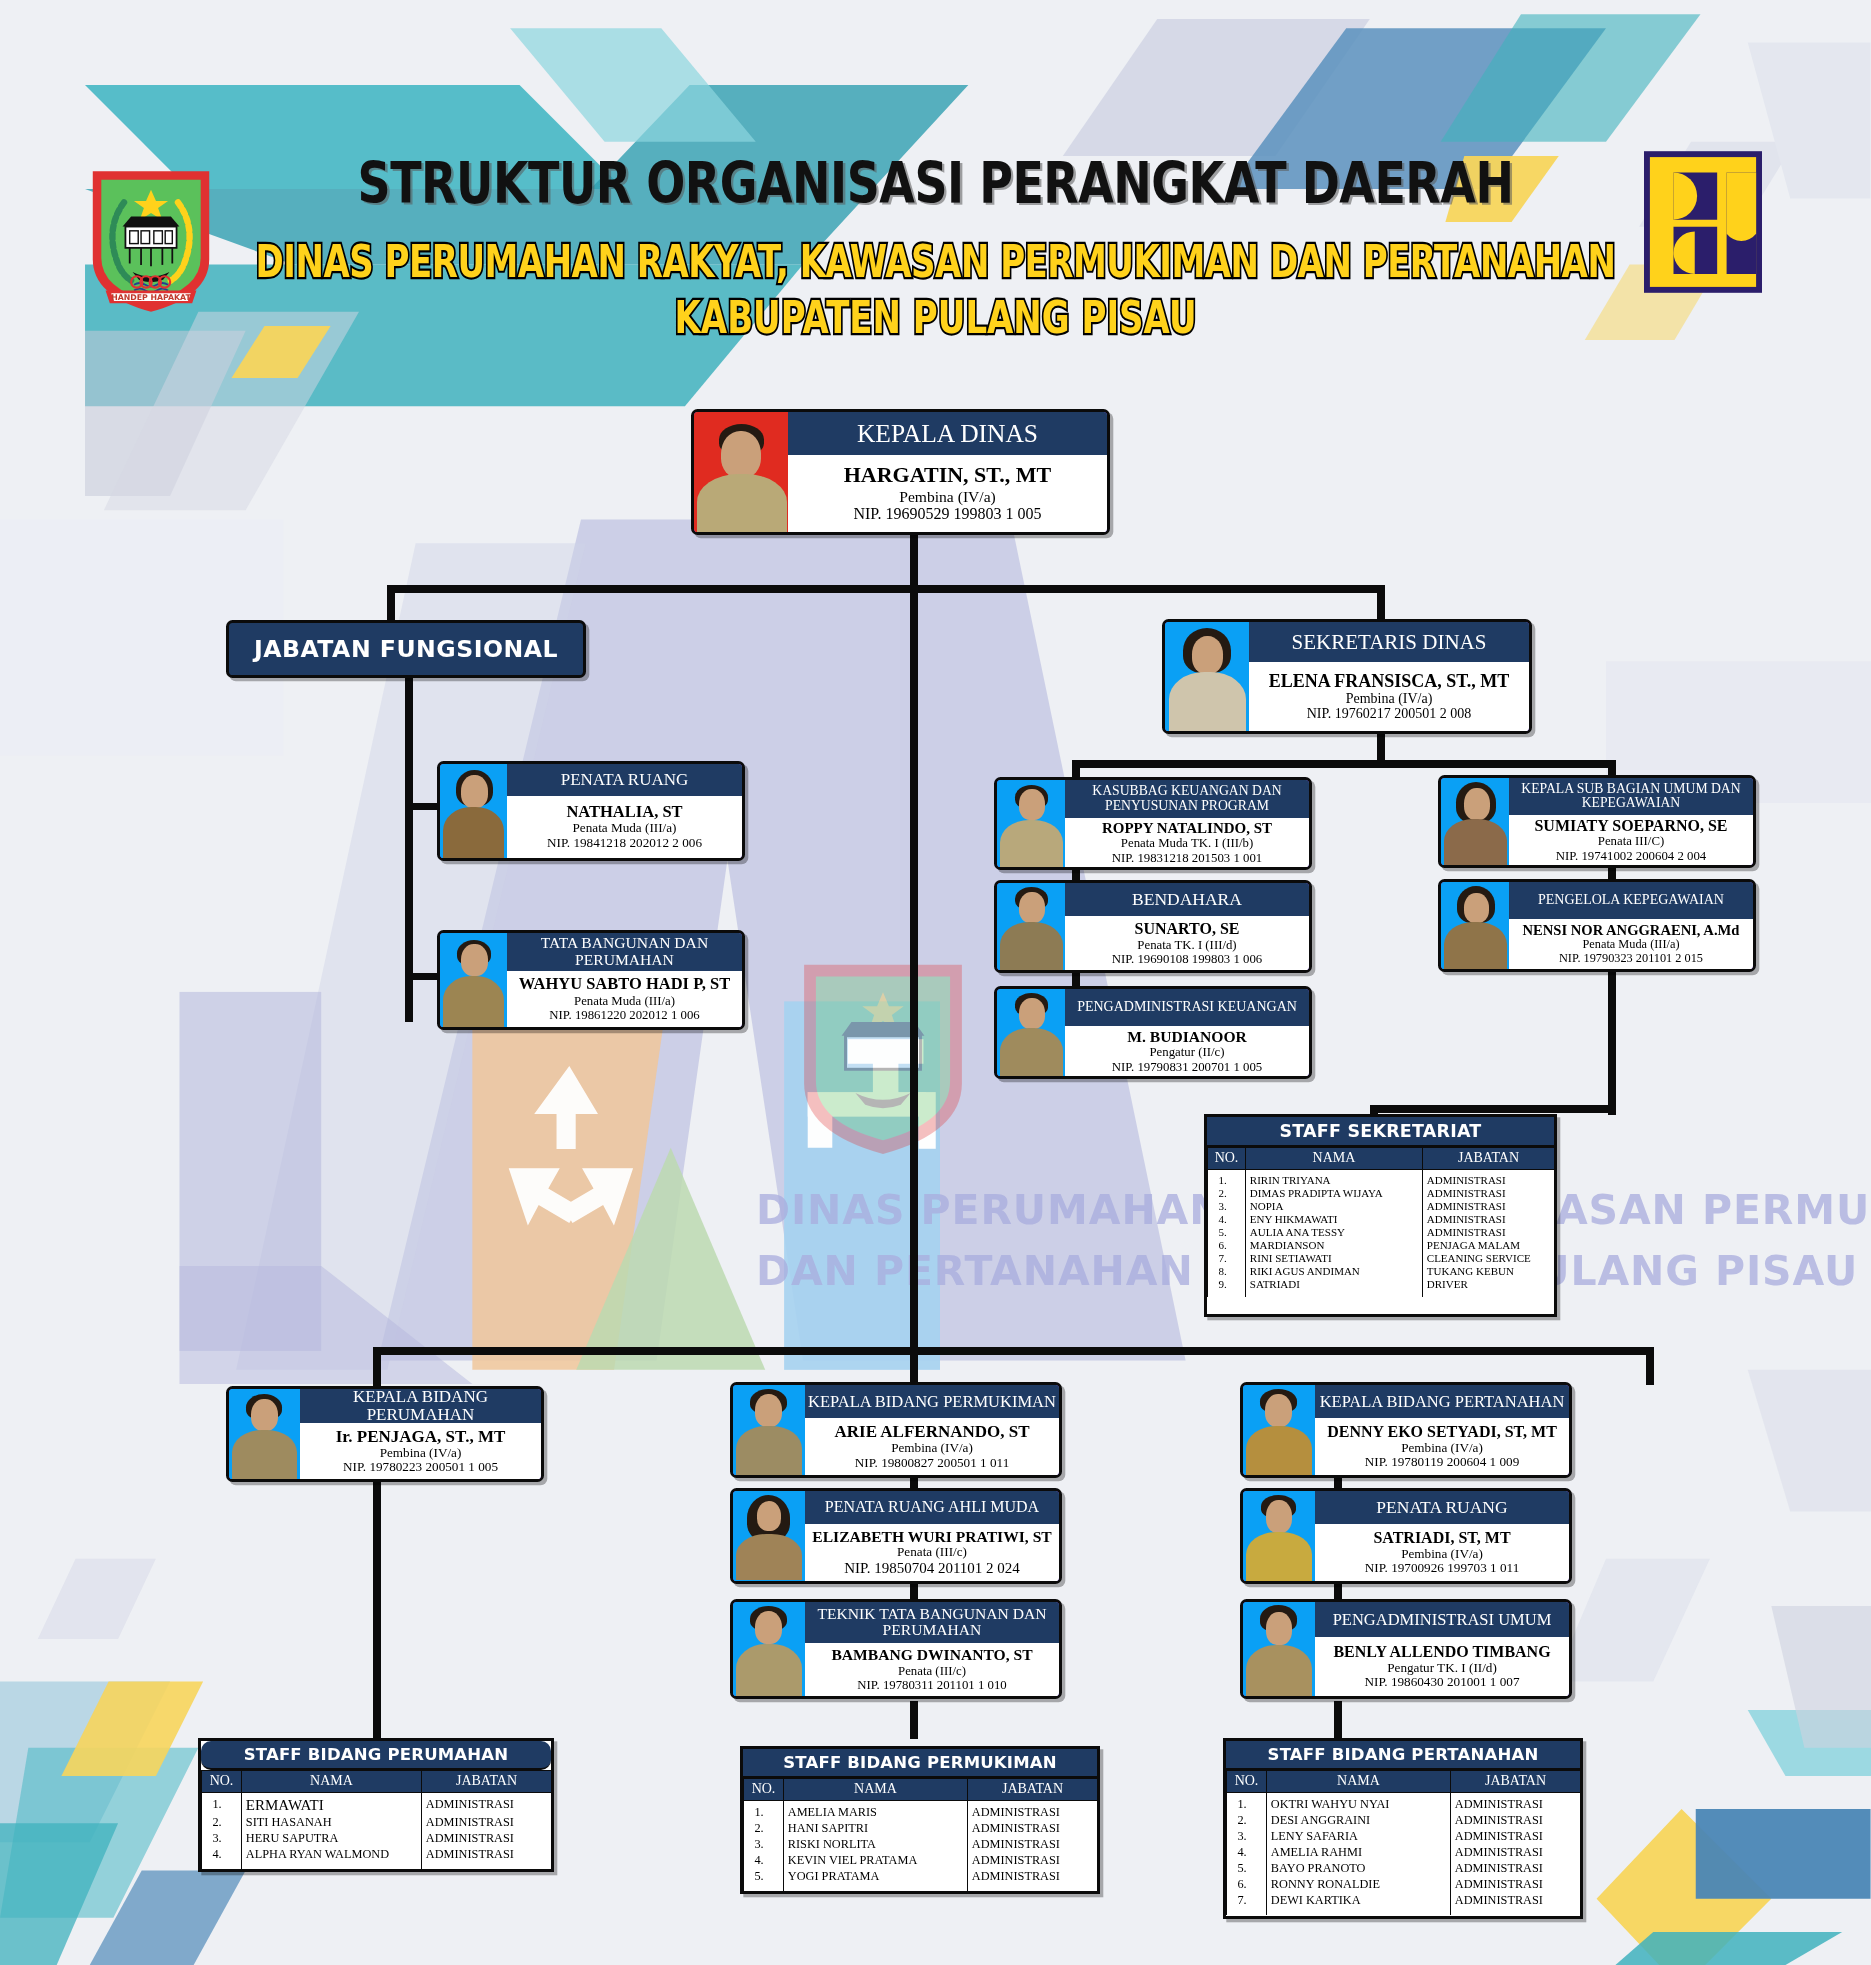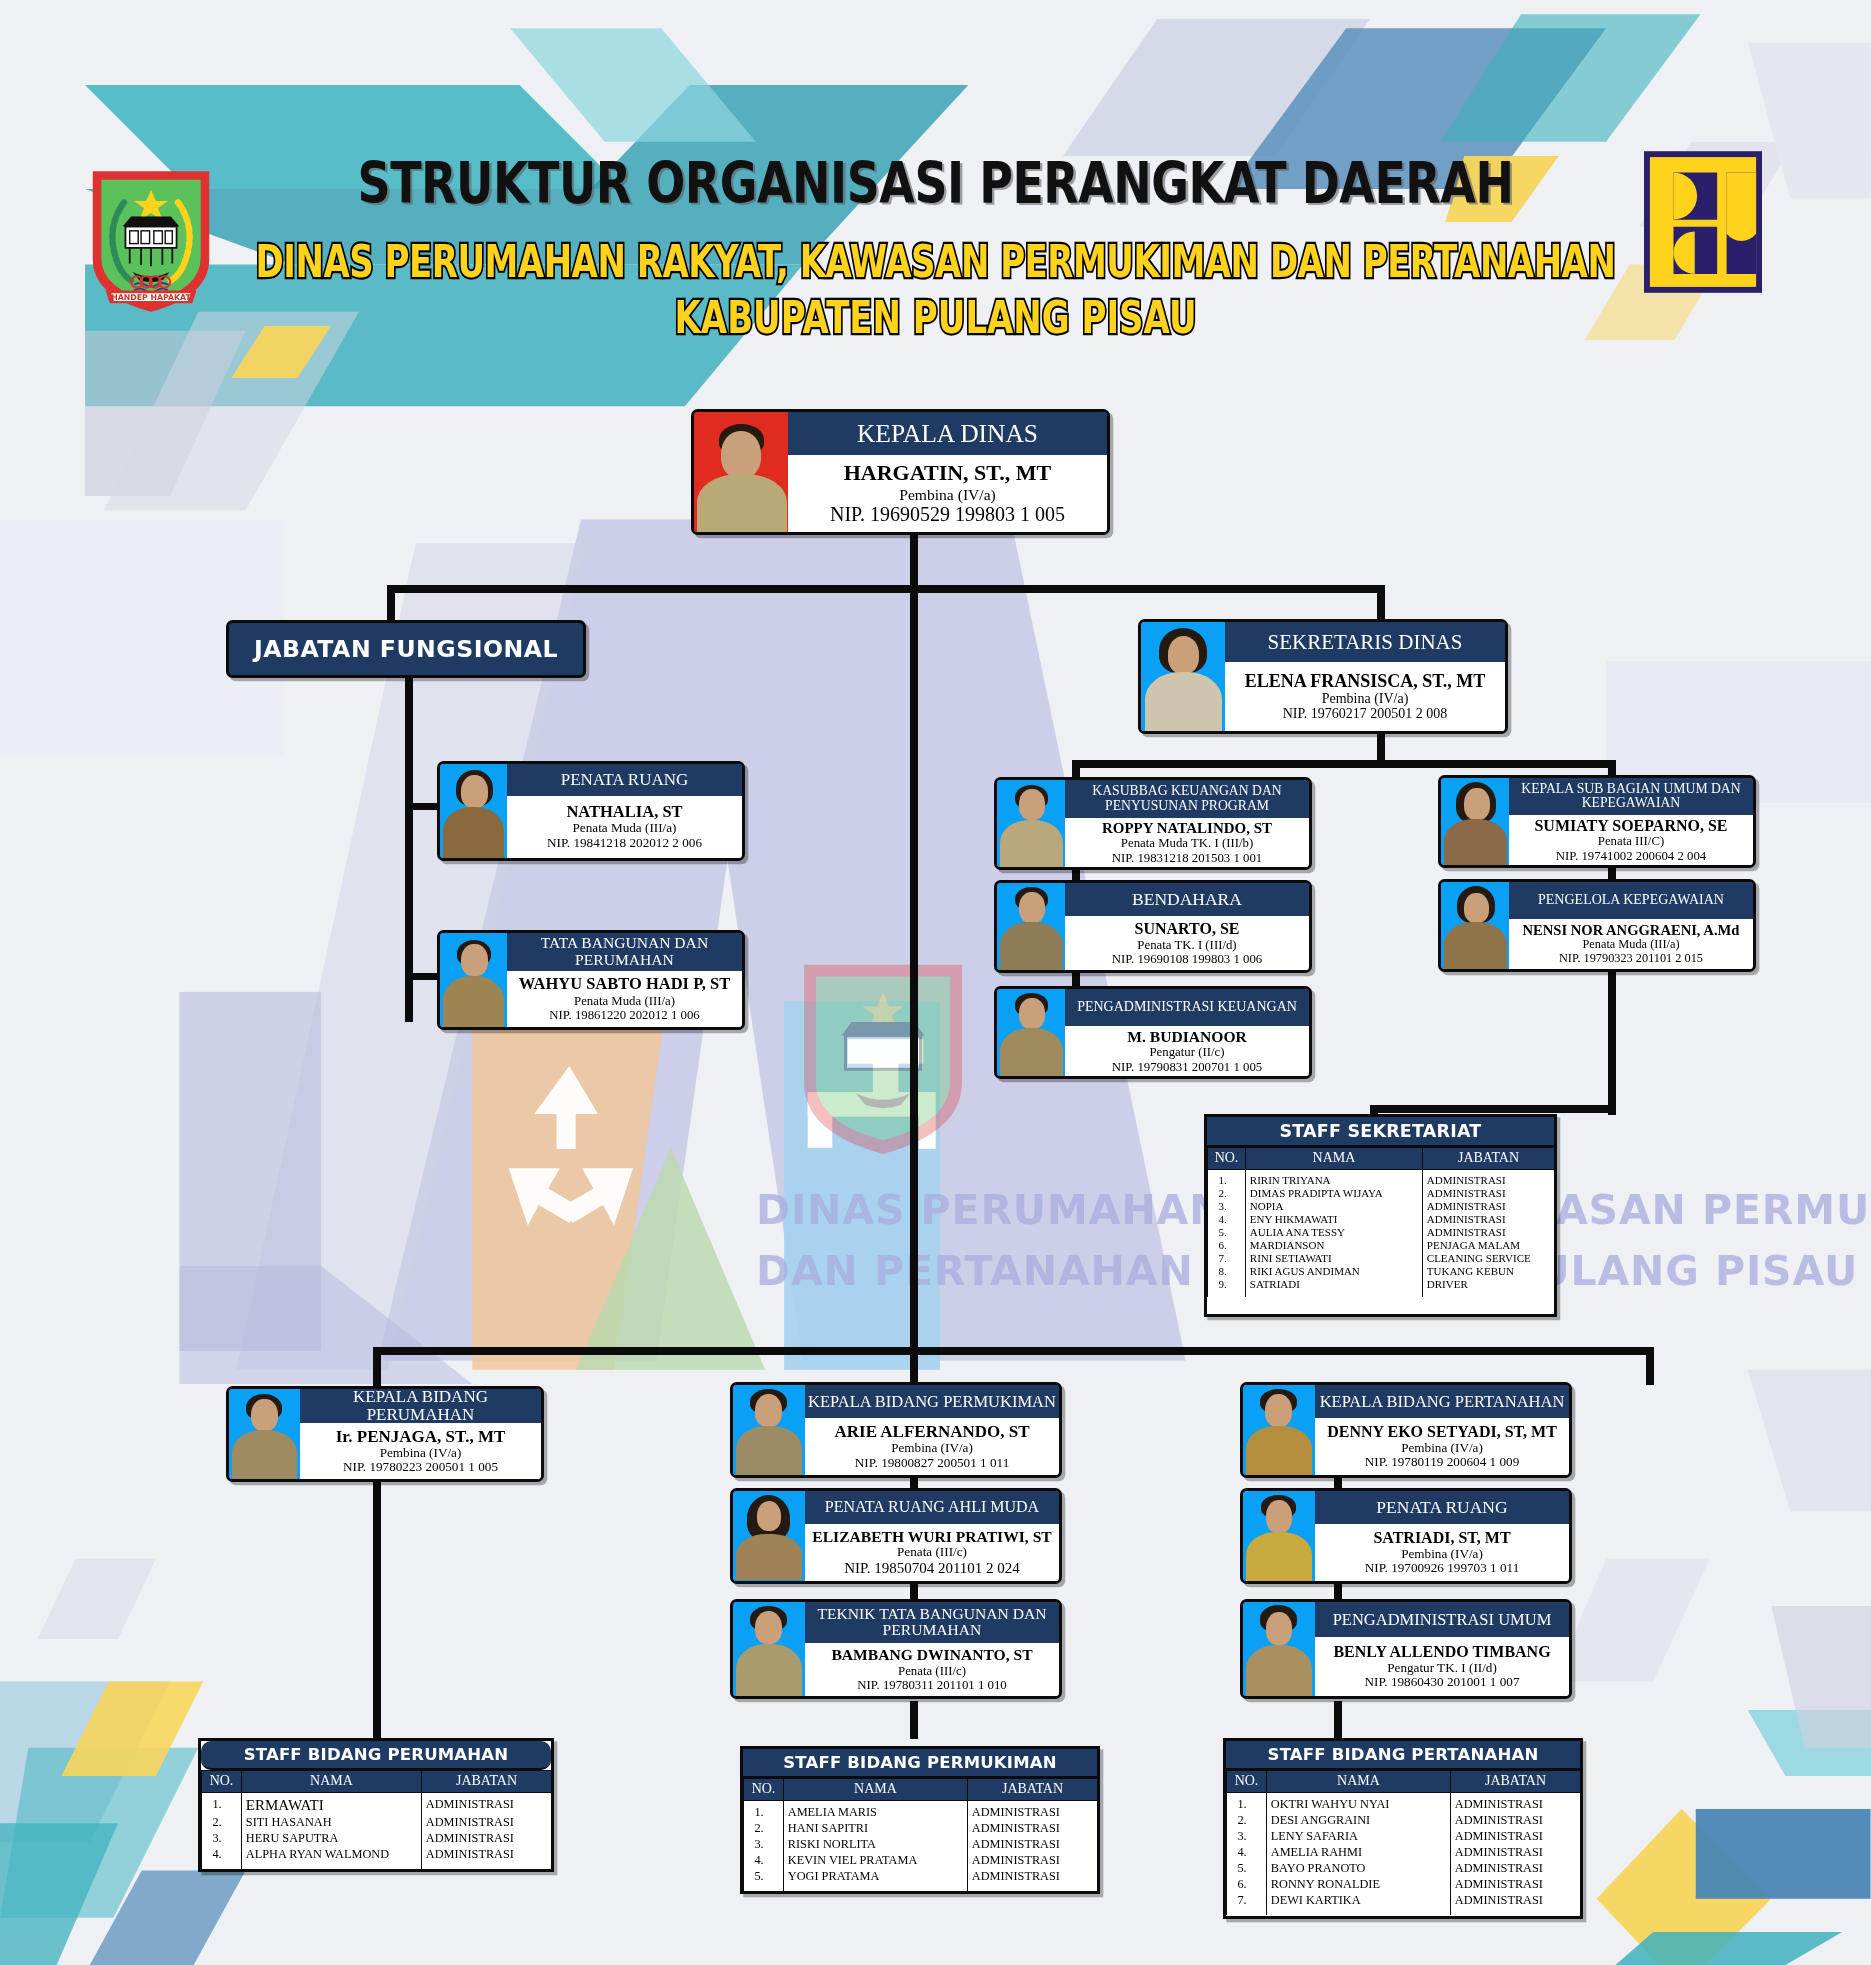--- a/index.html
+++ b/index.html
@@ -285,21 +285,21 @@
   <div class="photo" style="width:94px;background:#e02b20;">
     <div class="hair" style="left:24.6px;top:12.3px;width:45px;height:31px;"></div>
     <div class="head" style="left:27px;top:19px;width:40px;height:47px;"></div>
     <div class="body" style="left:2.8px;top:62px;width:90px;height:61px;"></div>
   </div>
   <div class="cbody">
     <div class="chead" style="height:39px;font-size:25.5px;">KEPALA DINAS</div>
     <div class="cinfo">
       <div class="cname" style="font-size:22px;">HARGATIN, ST., MT</div>
       <div class="crank" style="font-size:15.6px;">Pembina (IV/a)</div>
-      <div class="cnip" style="font-size:20px;">NIP. 19690529 199803 1 005</div>
+      <div class="cnip" style="font-size:16px;">NIP. 19690529 199803 1 005</div>
     </div>
   </div>
 </div>
 
 <div class="banner" style="left:226px;top:620px;width:354px;height:52px;font-size:23.6px;">JABATAN FUNGSIONAL</div>
 
 <div class="card" style="left:437px;top:761px;width:302px;height:94px;">
   <div class="photo" style="width:67px;">
     <div class="hair" style="left:15.6px;top:5.7px;width:37px;height:36px;"></div>
     <div class="head" style="left:21px;top:11.3px;width:26.5px;height:33px;"></div>
@@ -324,21 +324,21 @@
   <div class="cbody">
     <div class="chead" style="height:34px;font-size:15.6px;">TATA BANGUNAN  DAN PERUMAHAN</div>
     <div class="cinfo">
       <div class="cname" style="font-size:16.5px;">WAHYU SABTO HADI P, ST</div>
       <div class="crank" style="font-size:12.8px;">Penata Muda (III/a)</div>
       <div class="cnip" style="font-size:12.8px;">NIP. 19861220 202012 1 006</div>
     </div>
   </div>
 </div>
 
-<div class="card" style="left:1138px;top:619px;width:364px;height:109px;">
+<div class="card" style="left:1162px;top:619px;width:364px;height:109px;">
   <div class="photo" style="width:84px;">
     <div class="hair" style="left:18px;top:5.7px;width:48px;height:45px;"></div>
     <div class="head" style="left:26.5px;top:14px;width:31px;height:38px;"></div>
     <div class="body" style="left:3.8px;top:50px;width:77px;height:59px;background:#cfc5ac;"></div>
   </div>
   <div class="cbody">
     <div class="chead" style="height:36px;font-size:21px;">SEKRETARIS DINAS</div>
     <div class="cinfo">
       <div class="cname" style="font-size:18px;">ELENA FRANSISCA, ST., MT</div>
       <div class="crank" style="font-size:14px;">Pembina (IV/a)</div>

